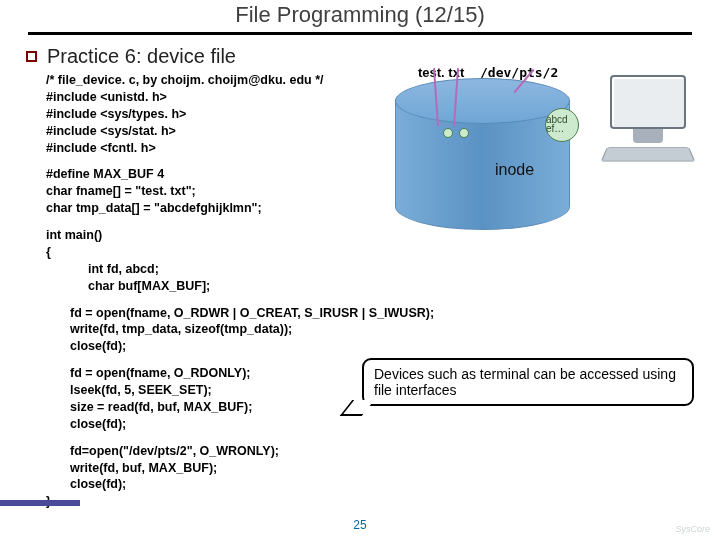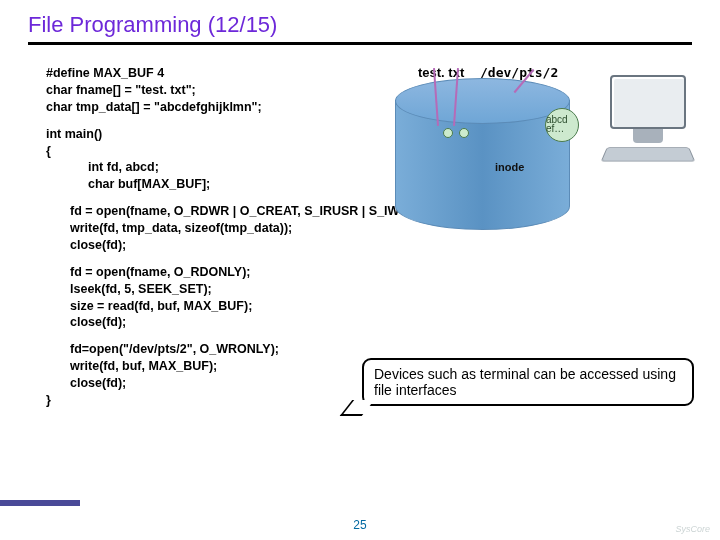--- a/index.html
+++ b/index.html
@@ -5,23 +5,24 @@
   * { box-sizing: border-box; margin: 0; padding: 0; }
   body {
     width: 720px;
     height: 540px;
     font-family: Arial, sans-serif;
     background: #fff;
     position: relative;
     overflow: hidden;
   }
   .header {
-    padding: 12px 0 4px;
+    text-align: center;
+    padding: 2px 0 4px;
     font-size: 22px;
-    color: #6d28d9;
+    color: #404040;
     border-bottom: 3px solid #000;
     margin: 0 28px 10px;
   }
   .content {
     padding: 0 30px 0 46px;
     position: relative;
   }
   .bullet-row {
     display: flex;
     align-items: center;
@@ -99,24 +100,23 @@
     border-radius: 50%;
     font-size: 10px;
     text-align: left;
     padding-top: 6px;
     line-height: 9px;
     color: #2b4d2d;
   }
   .inode-label {
     position: absolute;
     top: 83px; left: 100px;
-    font-size: 11px;
+    font-size: 16px;
     z-index: 3;
     color: #111;
-    font-weight: bold;
   }
   .dline {
     position: absolute;
     width: 2px;
     background: #b56bb8;
     z-index: 4;
   }
   .terminal {
     position: absolute;
     right: 22px;
@@ -201,21 +201,30 @@
     font-style: italic;
     margin-left: 44px;
   }
 </style>
 </head>
 <body>
 
 <div class="header">File Programming (12/15)</div>
 
 <div class="content">
-
+  <div class="bullet-row">
+    <div class="square-bullet"></div>
+    <div class="section-title">Practice 6: device file</div>
+  </div>
+
+  <div class="code code-block1">/* file_device. c, by choijm. choijm@dku. edu */
+#include &lt;unistd. h&gt;
+#include &lt;sys/types. h&gt;
+#include &lt;sys/stat. h&gt;
+#include &lt;fcntl. h&gt;</div>
   <div style="height:10px"></div>
   <div class="code">#define MAX_BUF 4
 char fname[] = "test. txt";
 char tmp_data[] = "abcdefghijklmn";</div>
   <div style="height:10px"></div>
   <div class="code">int main()
 {</div>
   <div class="code indent1" style="margin-left:42px">int fd, abcd;
 char buf[MAX_BUF];</div>
   <div style="height:10px"></div>

